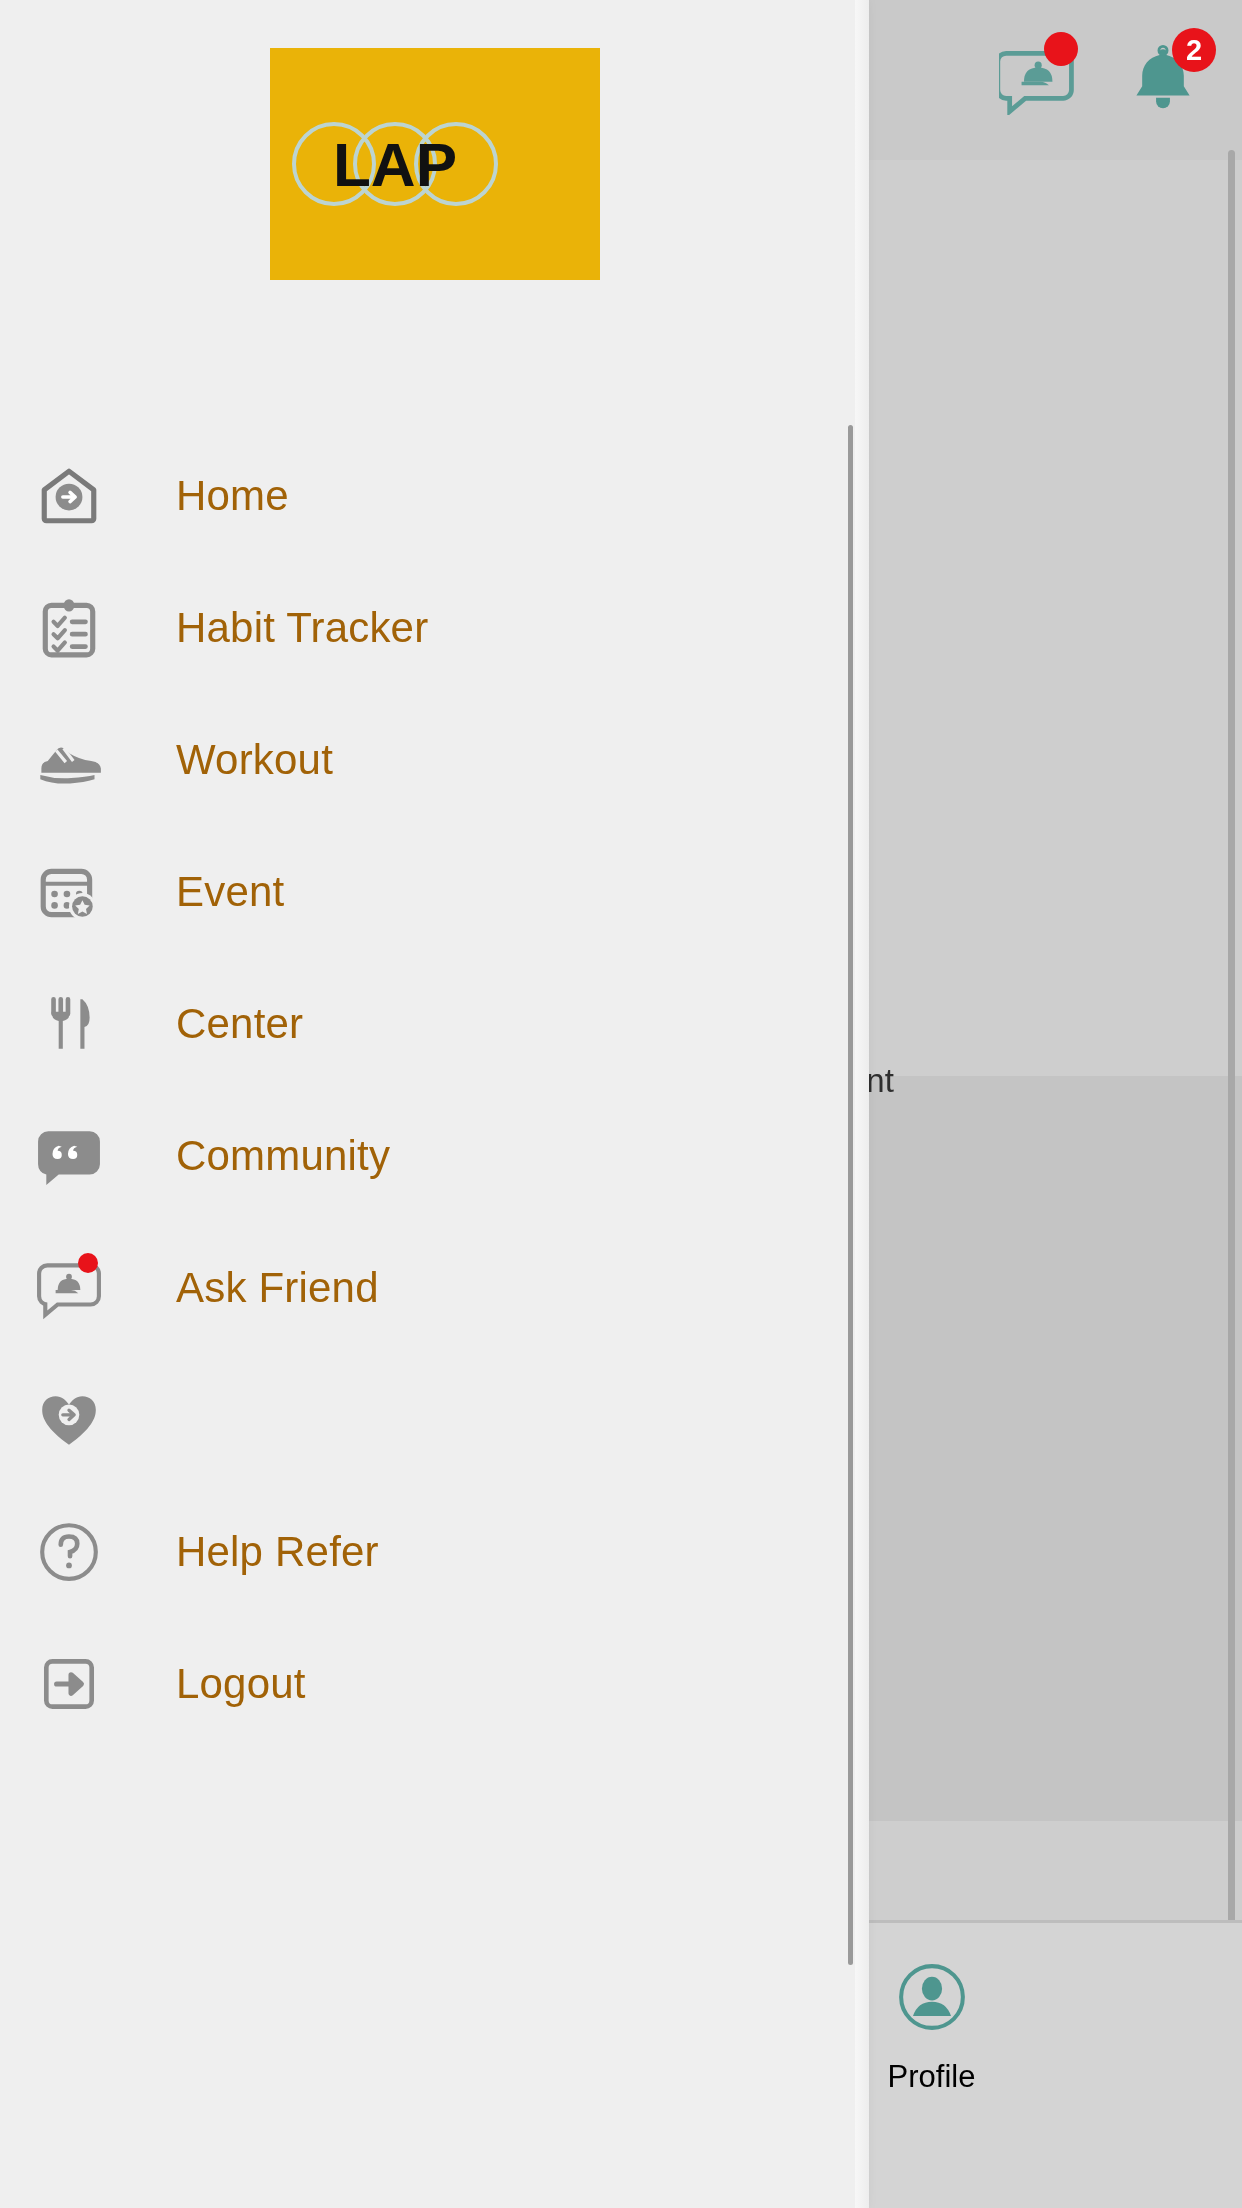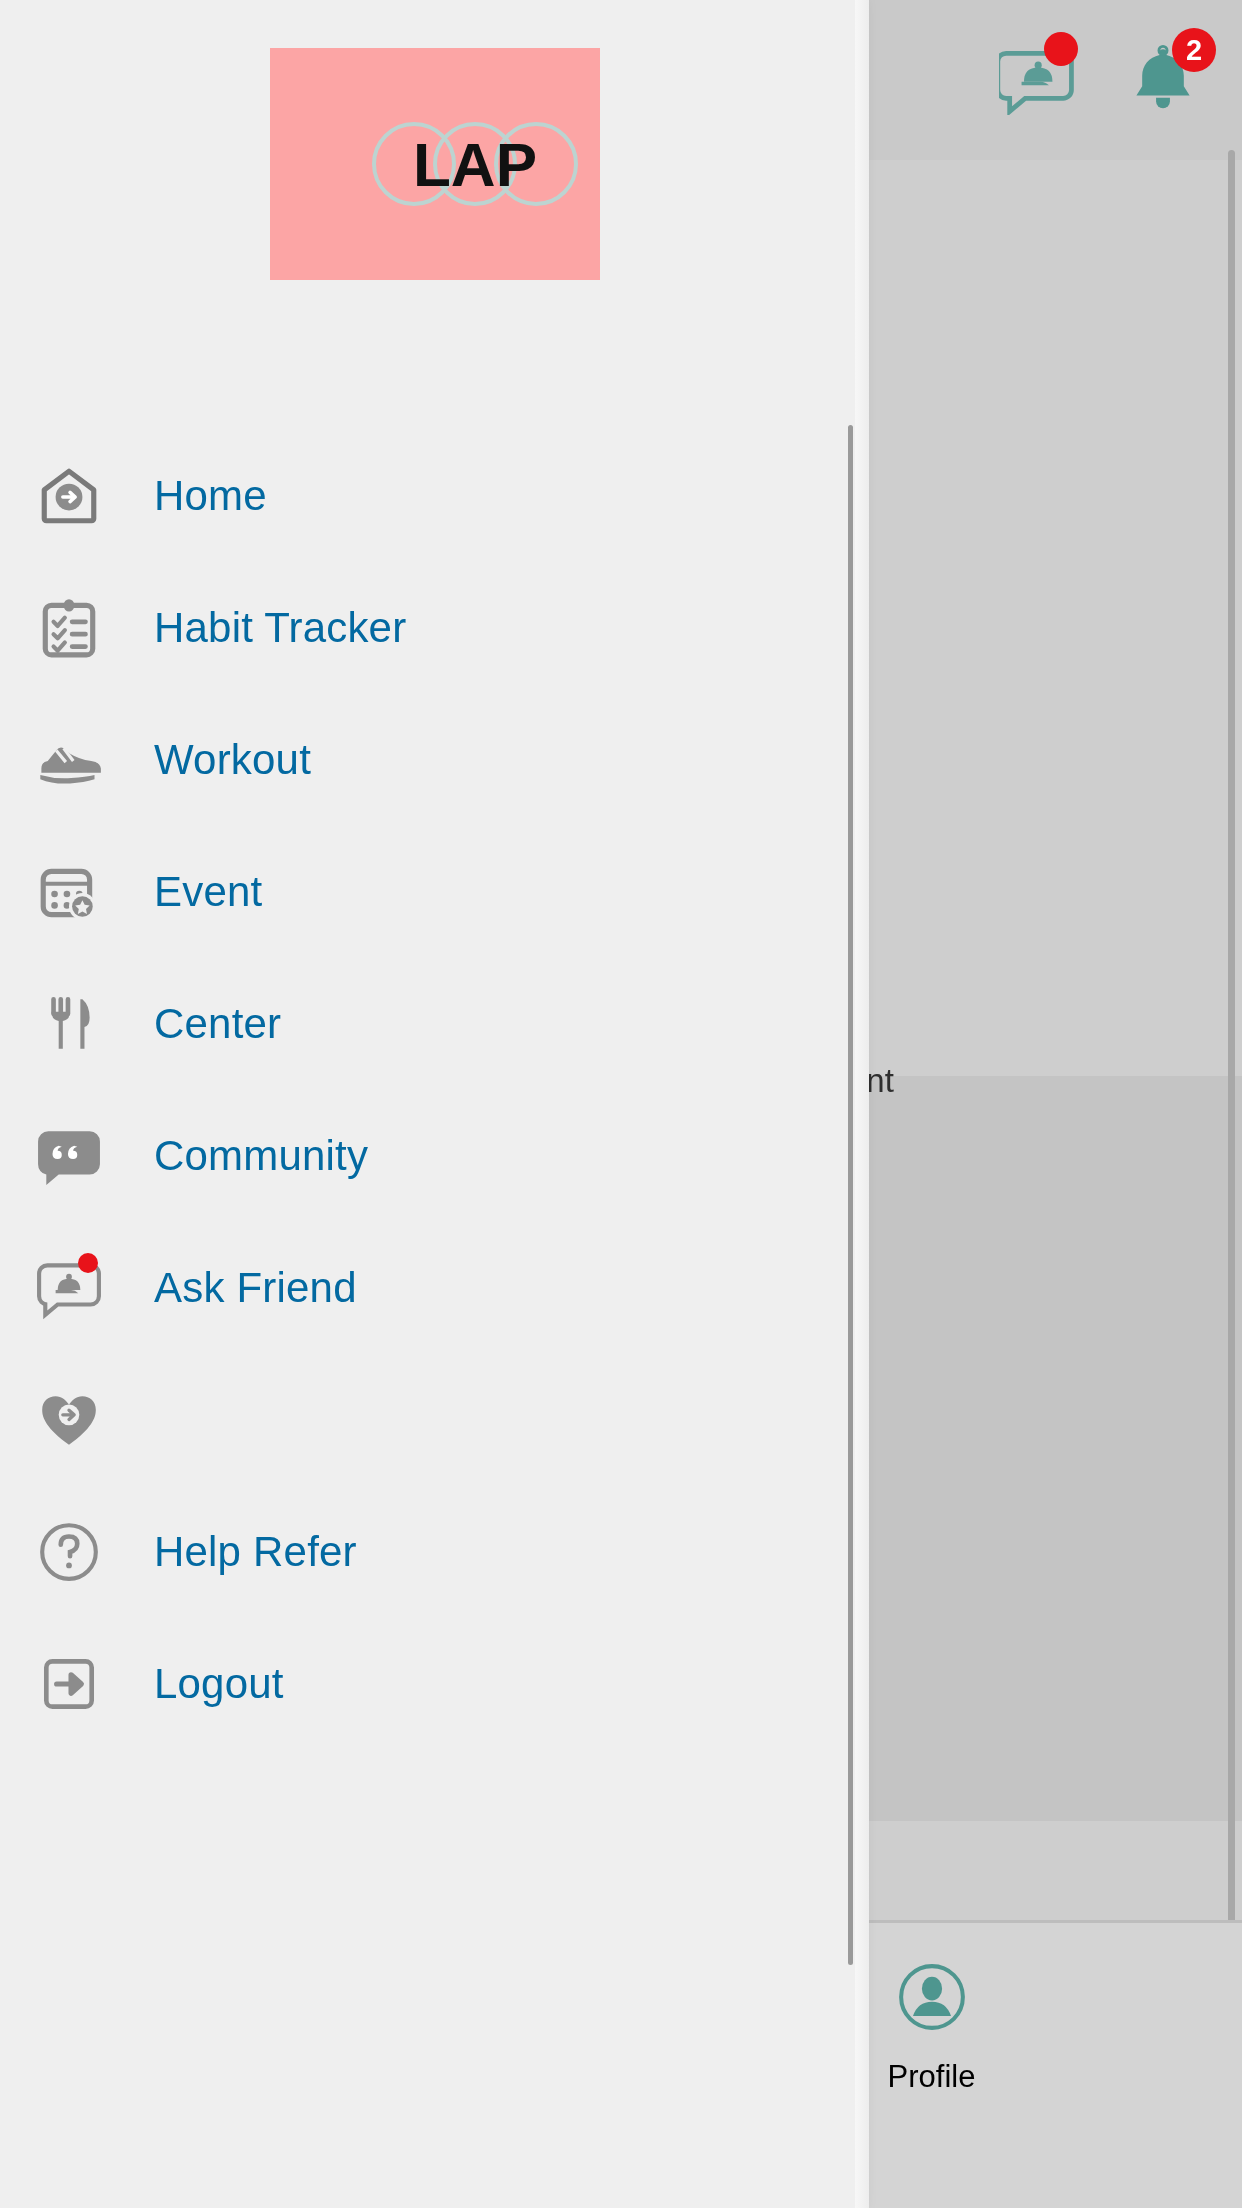--- a/index.html
+++ b/index.html
@@ -167,24 +167,24 @@
     background: #efefef;
     box-shadow: 4px 0 16px rgba(0,0,0,0.22);
     overflow: hidden;
   }
   #drawer-logo {
     position: absolute;
     left: 270px;
     top: 48px;
     width: 330px;
     height: 232px;
-    background: #fca5a5;
-    display: flex;
-    align-items: center;
-    justify-content: flex-end;
+    background: #eab308;
+    display: flex;
+    align-items: center;
+    justify-content: flex-start;
   }
   #drawer-menu {
     position: absolute;
     left: 0;
     top: 430px;
     width: 855px;
   }
   .menu-row {
     height: 132px;
     display: flex;
@@ -204,23 +204,23 @@
   .menu-icon .mini-dot {
     position: absolute;
     top: 2px;
     right: 8px;
     width: 20px;
     height: 20px;
     border-radius: 50%;
     background: #e8131a;
   }
   .menu-label {
-    margin-left: 48px;
+    margin-left: 70px;
     font-size: 42px;
-    color: #0369a1;
+    color: #a16207;
     letter-spacing: 0.2px;
     white-space: nowrap;
   }
 
   
   #drawer-scroll-line {
     position: absolute;
     left: 848px;
     top: 425px;
     width: 5px;

